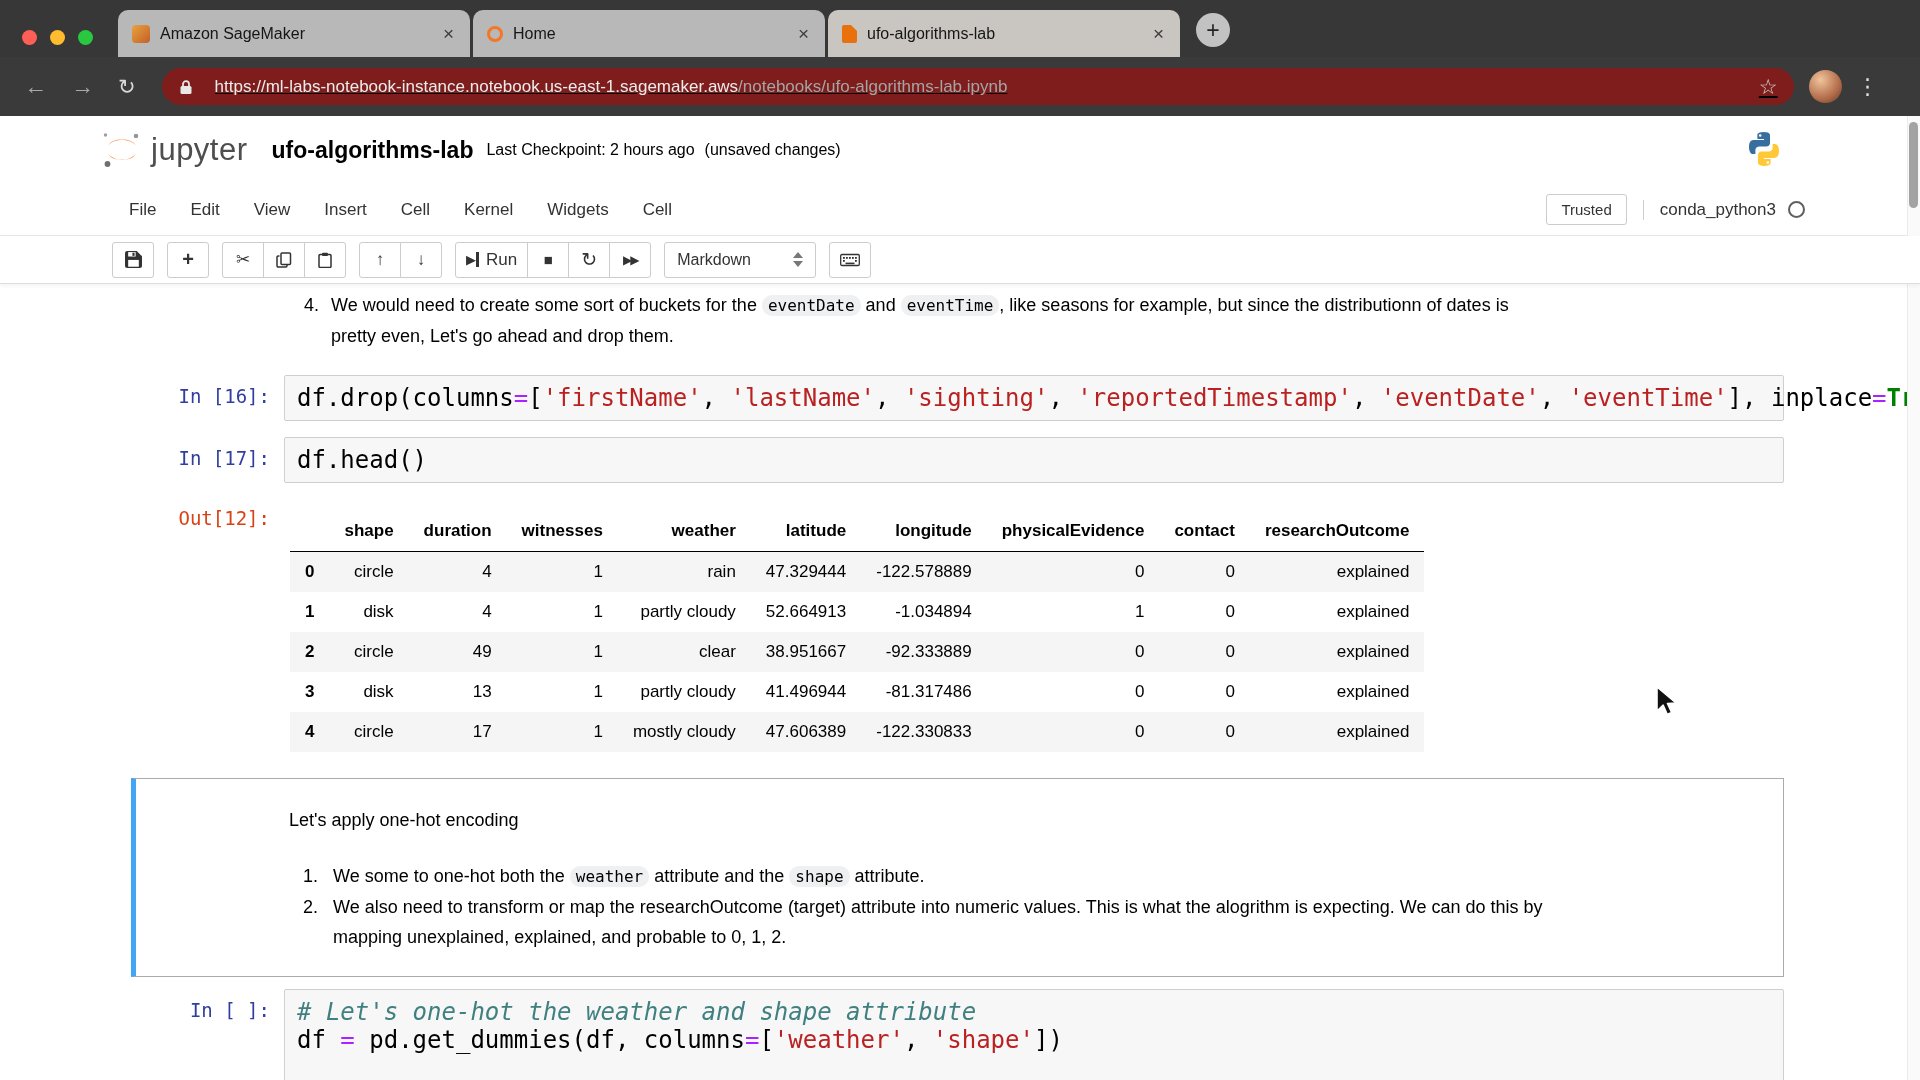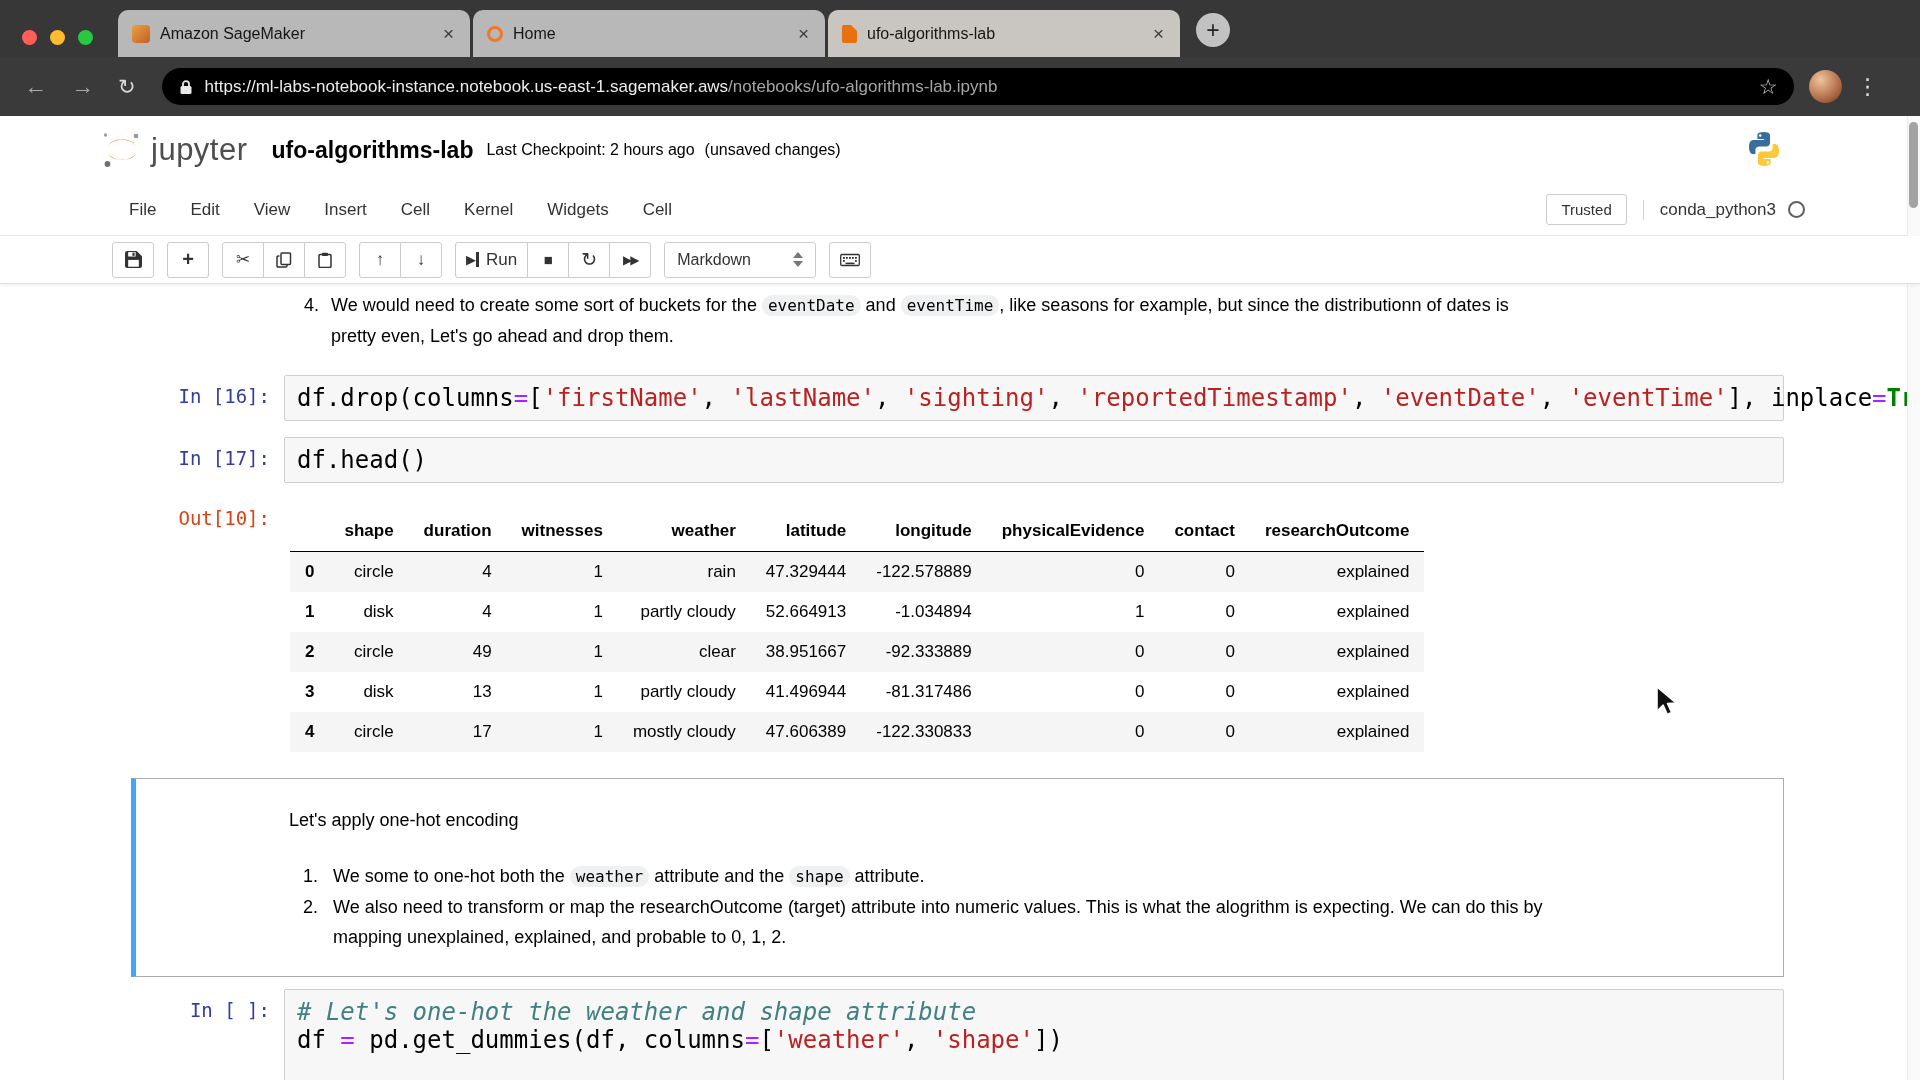--- a/index.html
+++ b/index.html
@@ -24,21 +24,21 @@
   .favicon{flex:none;display:inline-block;}
   .fav-sagemaker{width:18px;height:18px;border-radius:4px;background:linear-gradient(135deg,#e8a33d,#c35f2a);}
   .fav-jupyter-ring{width:16px;height:16px;border-radius:50%;border:3px solid var(--jupyter-orange);}
   .fav-notebook{width:15px;height:18px;border-radius:2px;background:#e8710d;position:relative;}
   .fav-notebook::after{content:"";position:absolute;right:0;top:0;border-style:solid;border-width:0 6px 6px 0;border-color:transparent #c9c6c1 transparent transparent;}
   .newtab{position:absolute;left:1196px;top:13px;width:34px;height:34px;border-radius:50%;background:#c2c2c2;color:#222;font-size:23px;display:flex;align-items:center;justify-content:center;}
 
   .urlrow{position:absolute;top:57px;left:0;width:1920px;height:59px;background:#3a3a3a;display:flex;align-items:center;}
   .navbtn{color:#a9a9a9;font-size:23px;margin-left:24px;line-height:1;}
   .navbtn.reload{color:#d8d8d8;font-size:21px;}
-  .urlfield{margin-left:26px;width:1632px;height:37px;background:#000000;border-radius:19px;display:flex;align-items:center;padding:0 16px;gap:11px;text-decoration:underline;}
+  .urlfield{margin-left:26px;width:1632px;height:37px;background:#7f1d1d;border-radius:19px;display:flex;align-items:center;padding:0 16px;gap:21px;text-decoration:underline;}
   .urltext{font-size:17px;color:#ececec;white-space:nowrap;overflow:hidden;flex:1;}
   .url-path{color:#a5a5a5;}
   .star{color:#d5d5d5;font-size:21px;}
   .avatar{width:33px;height:33px;border-radius:50%;margin-left:15px;background:radial-gradient(circle at 35% 30%,#f0c49b,#b06a48 62%,#5d3a2a);flex:none;}
   .dots{color:#e0e0e0;font-size:22px;margin:0 20px 0 15px;letter-spacing:0;}
 
   
   .jheader{position:absolute;top:116px;left:0;width:1920px;height:68px;background:#fff;display:flex;align-items:center;}
   .jlogo{margin-left:100px;display:flex;align-items:center;gap:7px;}
   .jlogo-text{font-size:31px;color:#4e4e4e;letter-spacing:.5px;}
@@ -321,21 +321,21 @@
   <div class="cellrow">
     <div class="promptcol prompt-in">In [17]:</div>
     <div class="cellmain">
       <div class="inputarea">
         <div class="cm"><span class="tk-p">df.head()</span></div>
       </div>
     </div>
   </div>
 
   <div class="outrow">
-    <div class="promptcol prompt-out">Out[10]:</div>
+    <div class="promptcol prompt-out">Out[12]:</div>
     <div class="cellmain">
       <table class="dataframe">
           <thead>
             <tr>
               <th></th>
               <th>shape</th>
               <th>duration</th>
               <th>witnesses</th>
               <th>weather</th>
               <th>latitude</th>

